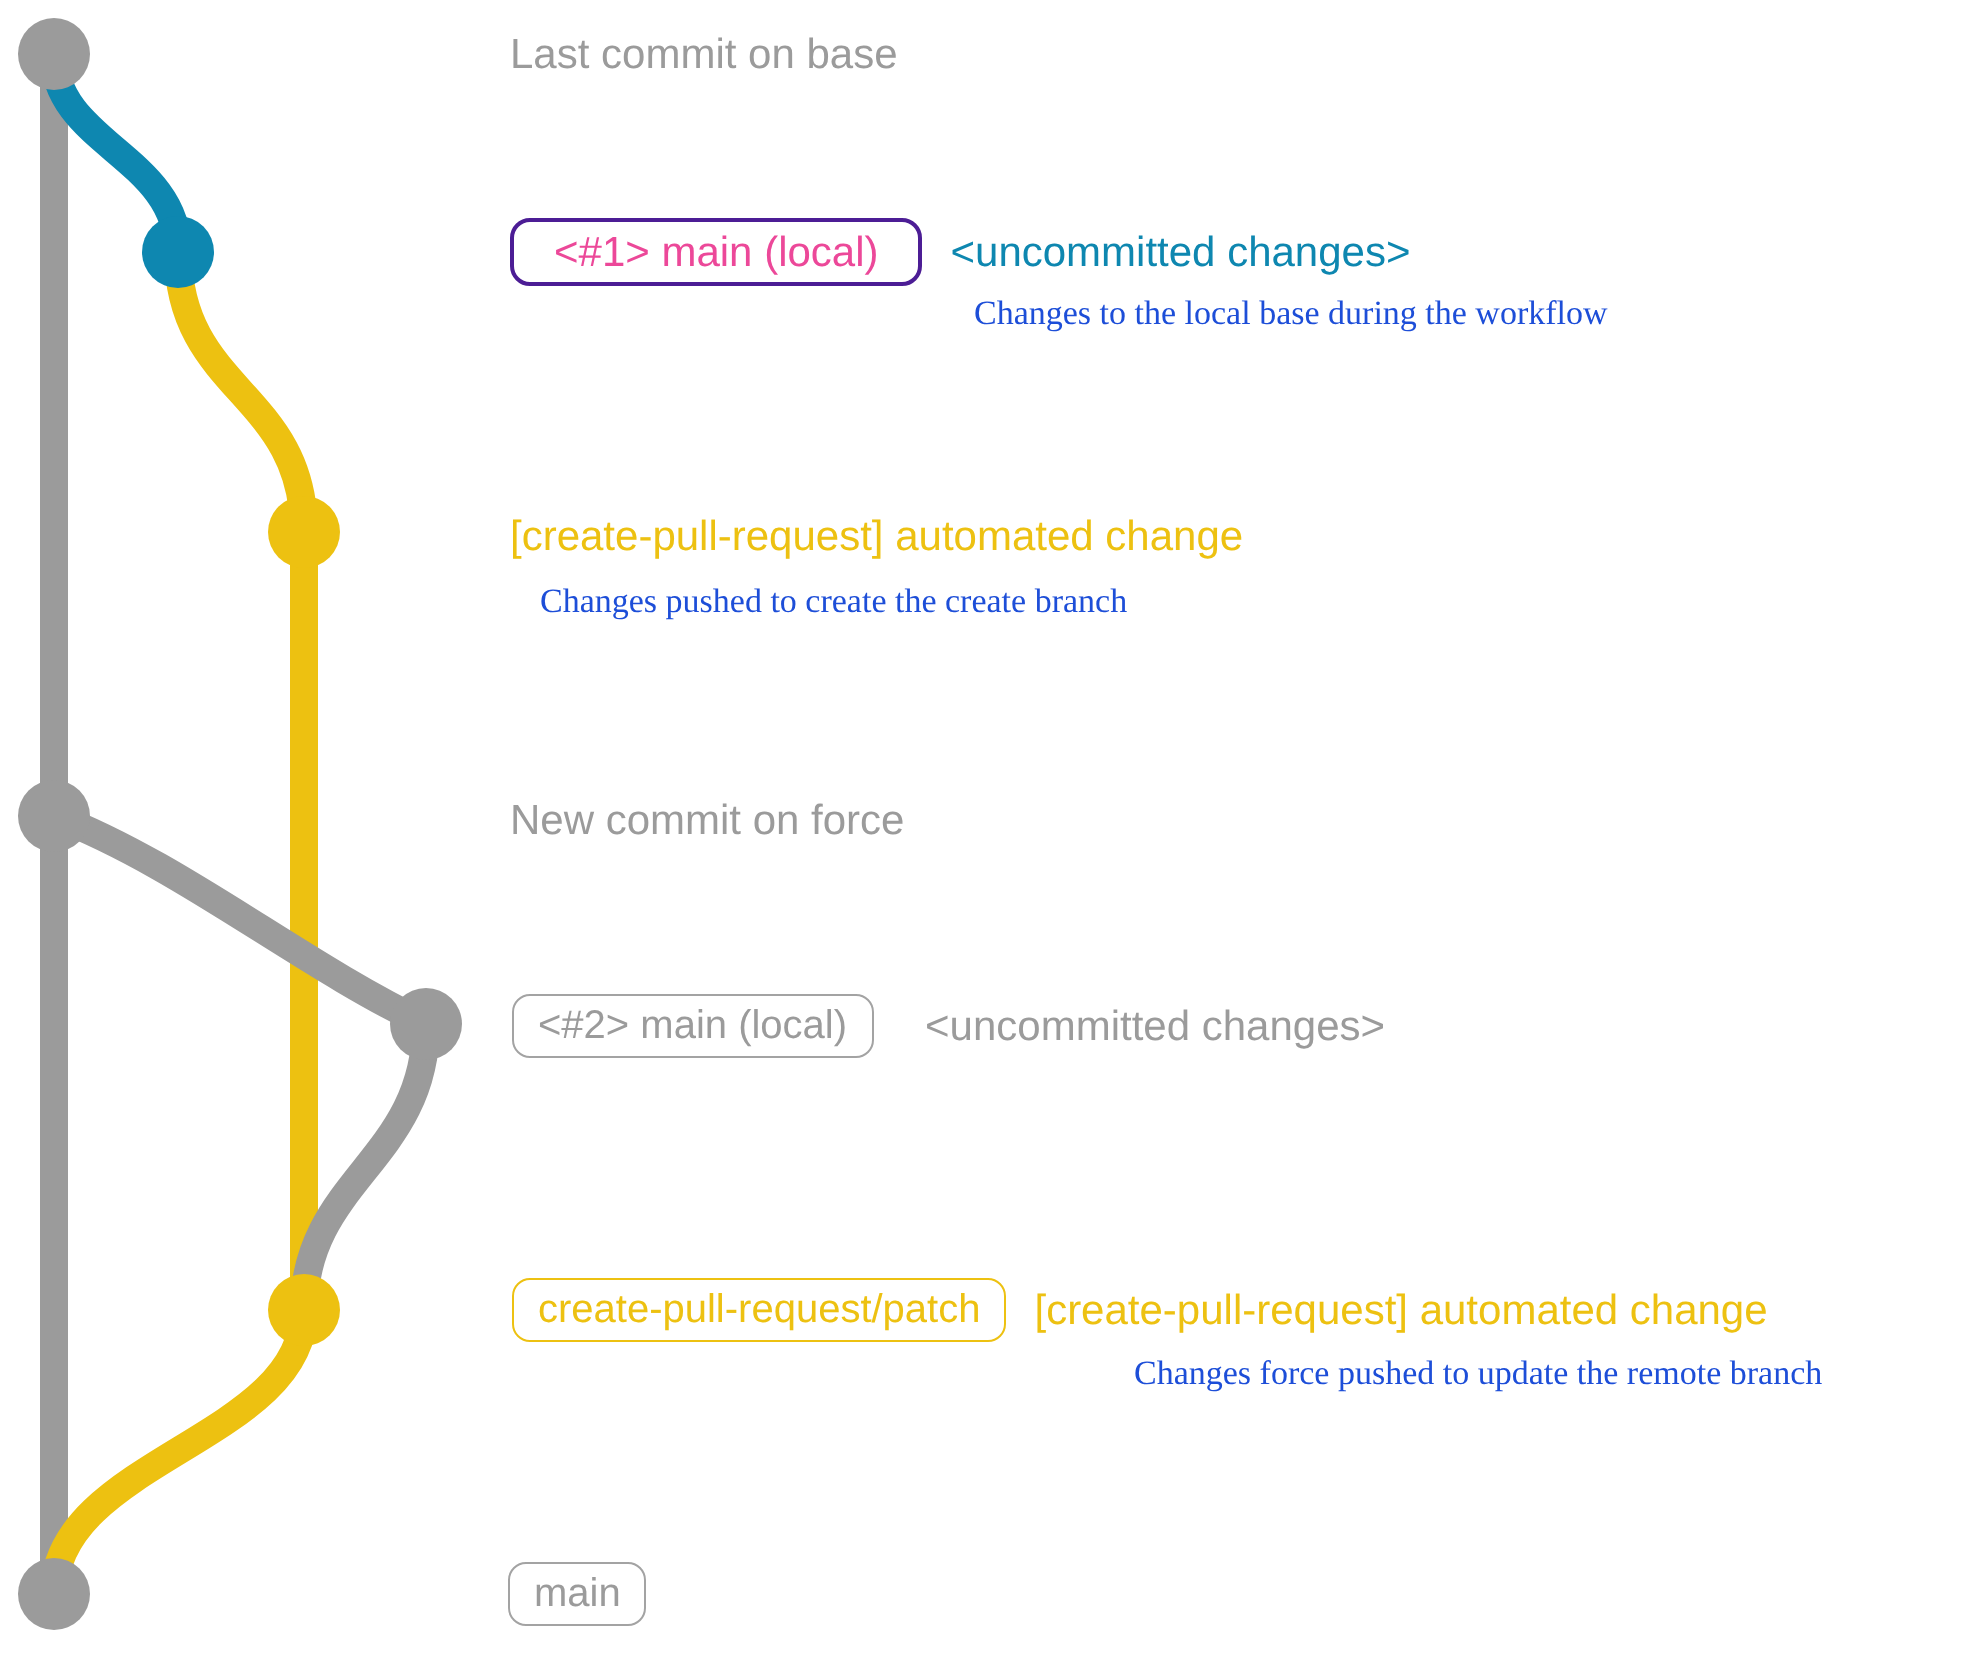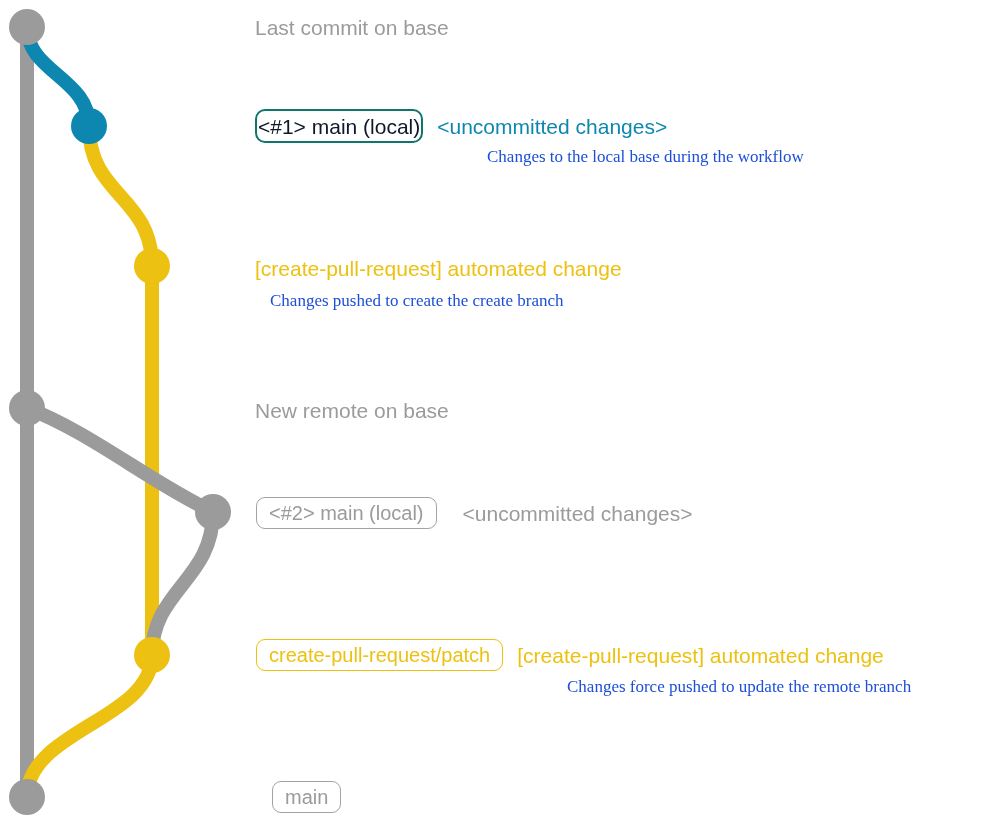--- a/index.html
+++ b/index.html
@@ -39,24 +39,24 @@
     white-space: nowrap;
   }
 
   
   .pill {
     display: inline-flex;
     align-items: center;
     justify-content: center;
     box-sizing: border-box;
     height: 34px;
-    padding: 0 1px;
+    padding: 0 20px;
     border-radius: 10px;
-    border: 2px solid #0f766e;
-    color: #0f172a;
+    border: 2px solid #4c1d95;
+    color: #ec4899;
     font-size: 21px;
     font-family: "Liberation Sans", sans-serif;
     line-height: 1;
     background: #ffffff;
   }
   .pill.gray {
     border-color: #a3a3a3;
     border-width: 1.5px;
     color: #9b9b9b;
   }
@@ -135,31 +135,31 @@
     <span class="headline teal">&lt;uncommitted changes&gt;</span>
   </div>
   <div class="subnote" style="left:487px; top:148px;">Changes to the local base during the workflow</div>
 
   <div class="row" style="left:255px; top:251px; height:34px;">
     <span class="headline yellow solo">[create-pull-request] automated change</span>
   </div>
   <div class="subnote" style="left:270px; top:292px;">Changes pushed to create the create branch</div>
 
   <div class="row" style="left:255px; top:393px; height:34px;">
-    <span class="headline gray solo">New remote on base</span>
+    <span class="headline gray solo">New commit on force</span>
   </div>
 
   <div class="row" style="left:256px; top:497px; height:32px;gap:12px;">
     <span class="pill gray small">&lt;#2&gt; main (local)</span>
     <span class="headline gray">&lt;uncommitted changes&gt;</span>
   </div>
 
   <div class="row" style="left:256px; top:639px; height:32px;">
     <span class="pill yellow small">create-pull-request/patch</span>
     <span class="headline yellow">[create-pull-request] automated change</span>
   </div>
   <div class="subnote" style="left:567px; top:678px;">Changes force pushed to update the remote branch</div>
 
-  <div class="row" style="left:272px; top:781px; height:32px;flex-direction:column;">
+  <div class="row" style="left:254px; top:781px; height:32px;flex-direction:column;">
     <span class="pill gray small">main</span>
   </div>
 
 </div>
 
 </body></html>

